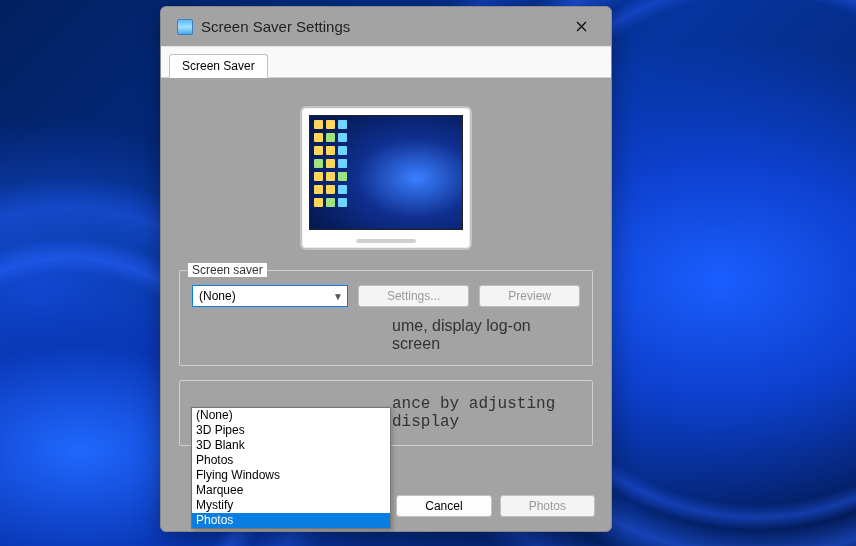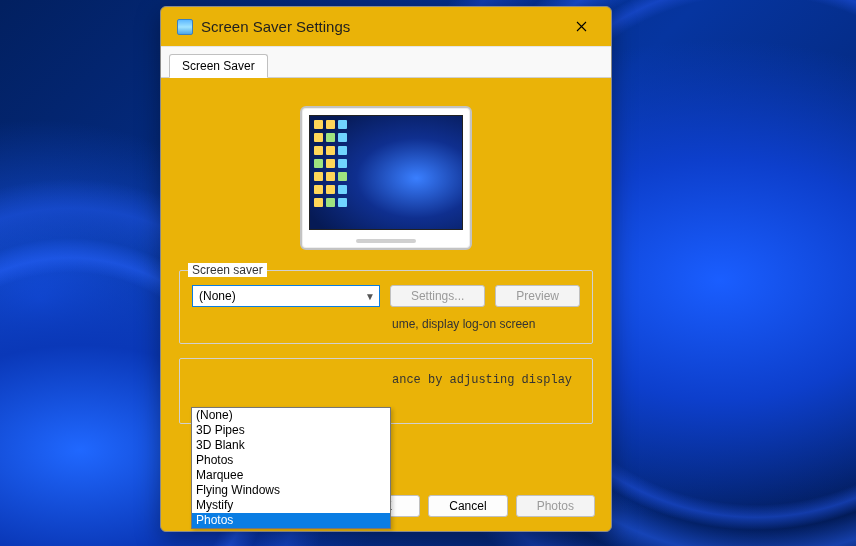--- a/index.html
+++ b/index.html
@@ -29,21 +29,21 @@
   }
   .bg::after {
     width: 700px; height: 700px; left: -280px; bottom: -250px;
     background: radial-gradient(circle, transparent 35%, rgba(40,100,255,.5) 38%, transparent 42%, rgba(30,85,230,.5) 48%, transparent 54%);
   }
 
   .dialog {
     position: absolute;
     left: 160px; top: 6px;
     width: 452px; height: 526px;
-    background: #eab308;
+    background: #a3a3a3;
     border: 1px solid #8a8a8a;
     border-radius: 6px;
     box-shadow: 0 8px 24px rgba(0,0,0,.35);
     display: flex; flex-direction: column;
   }
   .titlebar {
     height: 40px;
     display: flex; align-items: center;
     padding: 0 12px 0 16px;
     border-bottom: 1px solid #e5e5e5;
@@ -144,21 +144,21 @@
     padding: 0 4px 0 6px;
     background: #fff;
     cursor: pointer;
     font-size: 12px;
   }
   .combo .combo-text { flex: 1; }
   .combo .chev { color: #555; font-size: 10px; }
 
   .btn {
     height: 22px;
-    padding: 0 20px;
+    padding: 0 28px;
     border: 1px solid #c0c0c0;
     background: #fdfdfd;
     font-size: 12px;
     border-radius: 3px;
     cursor: pointer;
     display: inline-flex; align-items: center; justify-content: center;
   }
   .btn.disabled { color: #9a9a9a; cursor: default; background:#f4f4f4; }
 
   .resume-text { margin-top: 10px; font-size: 12px; color: #333; }
@@ -184,21 +184,21 @@
     font-size: 12px;
     line-height: 15px;
     cursor: pointer;
     white-space: nowrap;
   }
   .dropdown .opt.selected {
     background: #0a7de3;
     color: #fff;
   }
   .remaining-text{
-    font-size:12px; color:#333;
+    font-size:16px; color:#333;
   }
 </style>
 </head>
 <body>
 
 <div class="bg"></div>
 
 <div class="dialog">
 
   <div class="titlebar">
@@ -274,22 +274,22 @@
       <div style="padding-left:200px;font-family:Liberation Mono, monospace;">
         <span class="remaining-text">ance by adjusting display</span>
       </div>
     </div>
 
     <div class="dropdown" id="dropdown">
         <div class="opt">(None)</div>
         <div class="opt">3D Pipes</div>
         <div class="opt">3D Blank</div>
         <div class="opt">Photos</div>
+        <div class="opt">Flying Windows</div>
         <div class="opt">Marquee</div>
-        <div class="opt">Flying Windows</div>
         <div class="opt">Mystify</div>
         <div class="opt selected">Photos</div>
       </div>
 
   </div>
 
   <div class="footer">
     <button class="btn">
       <span>OK</span>
     </button>

